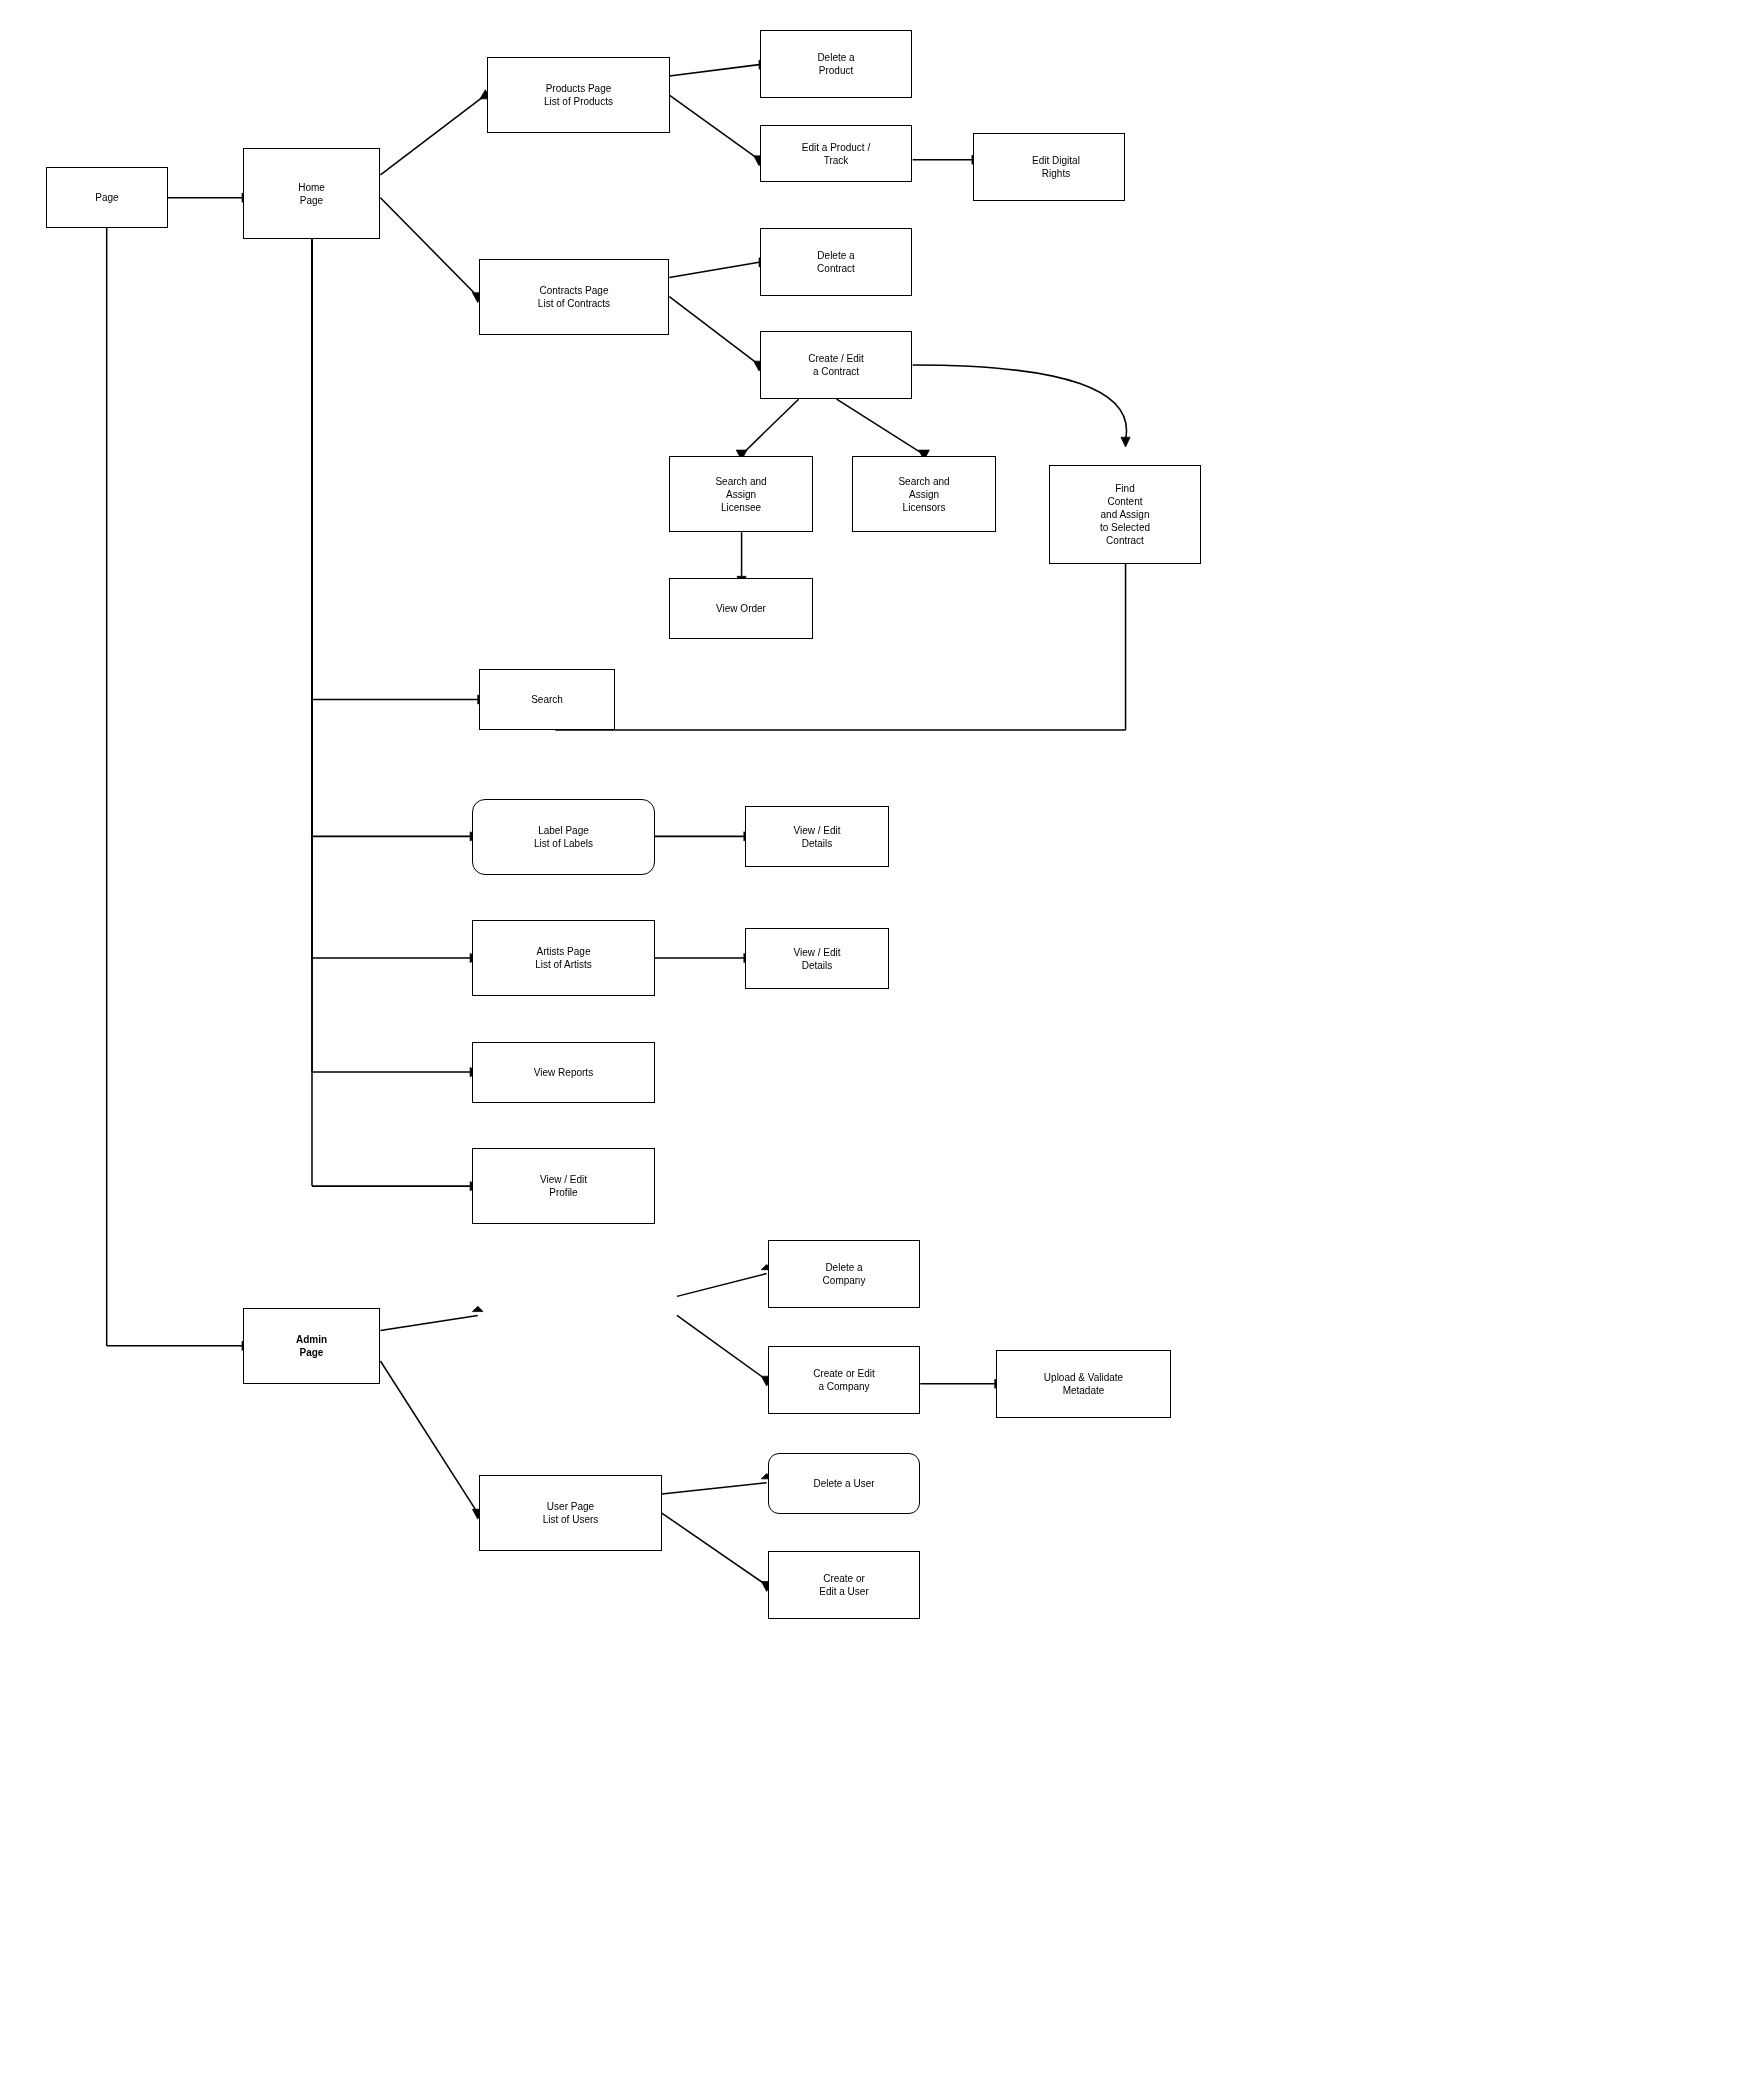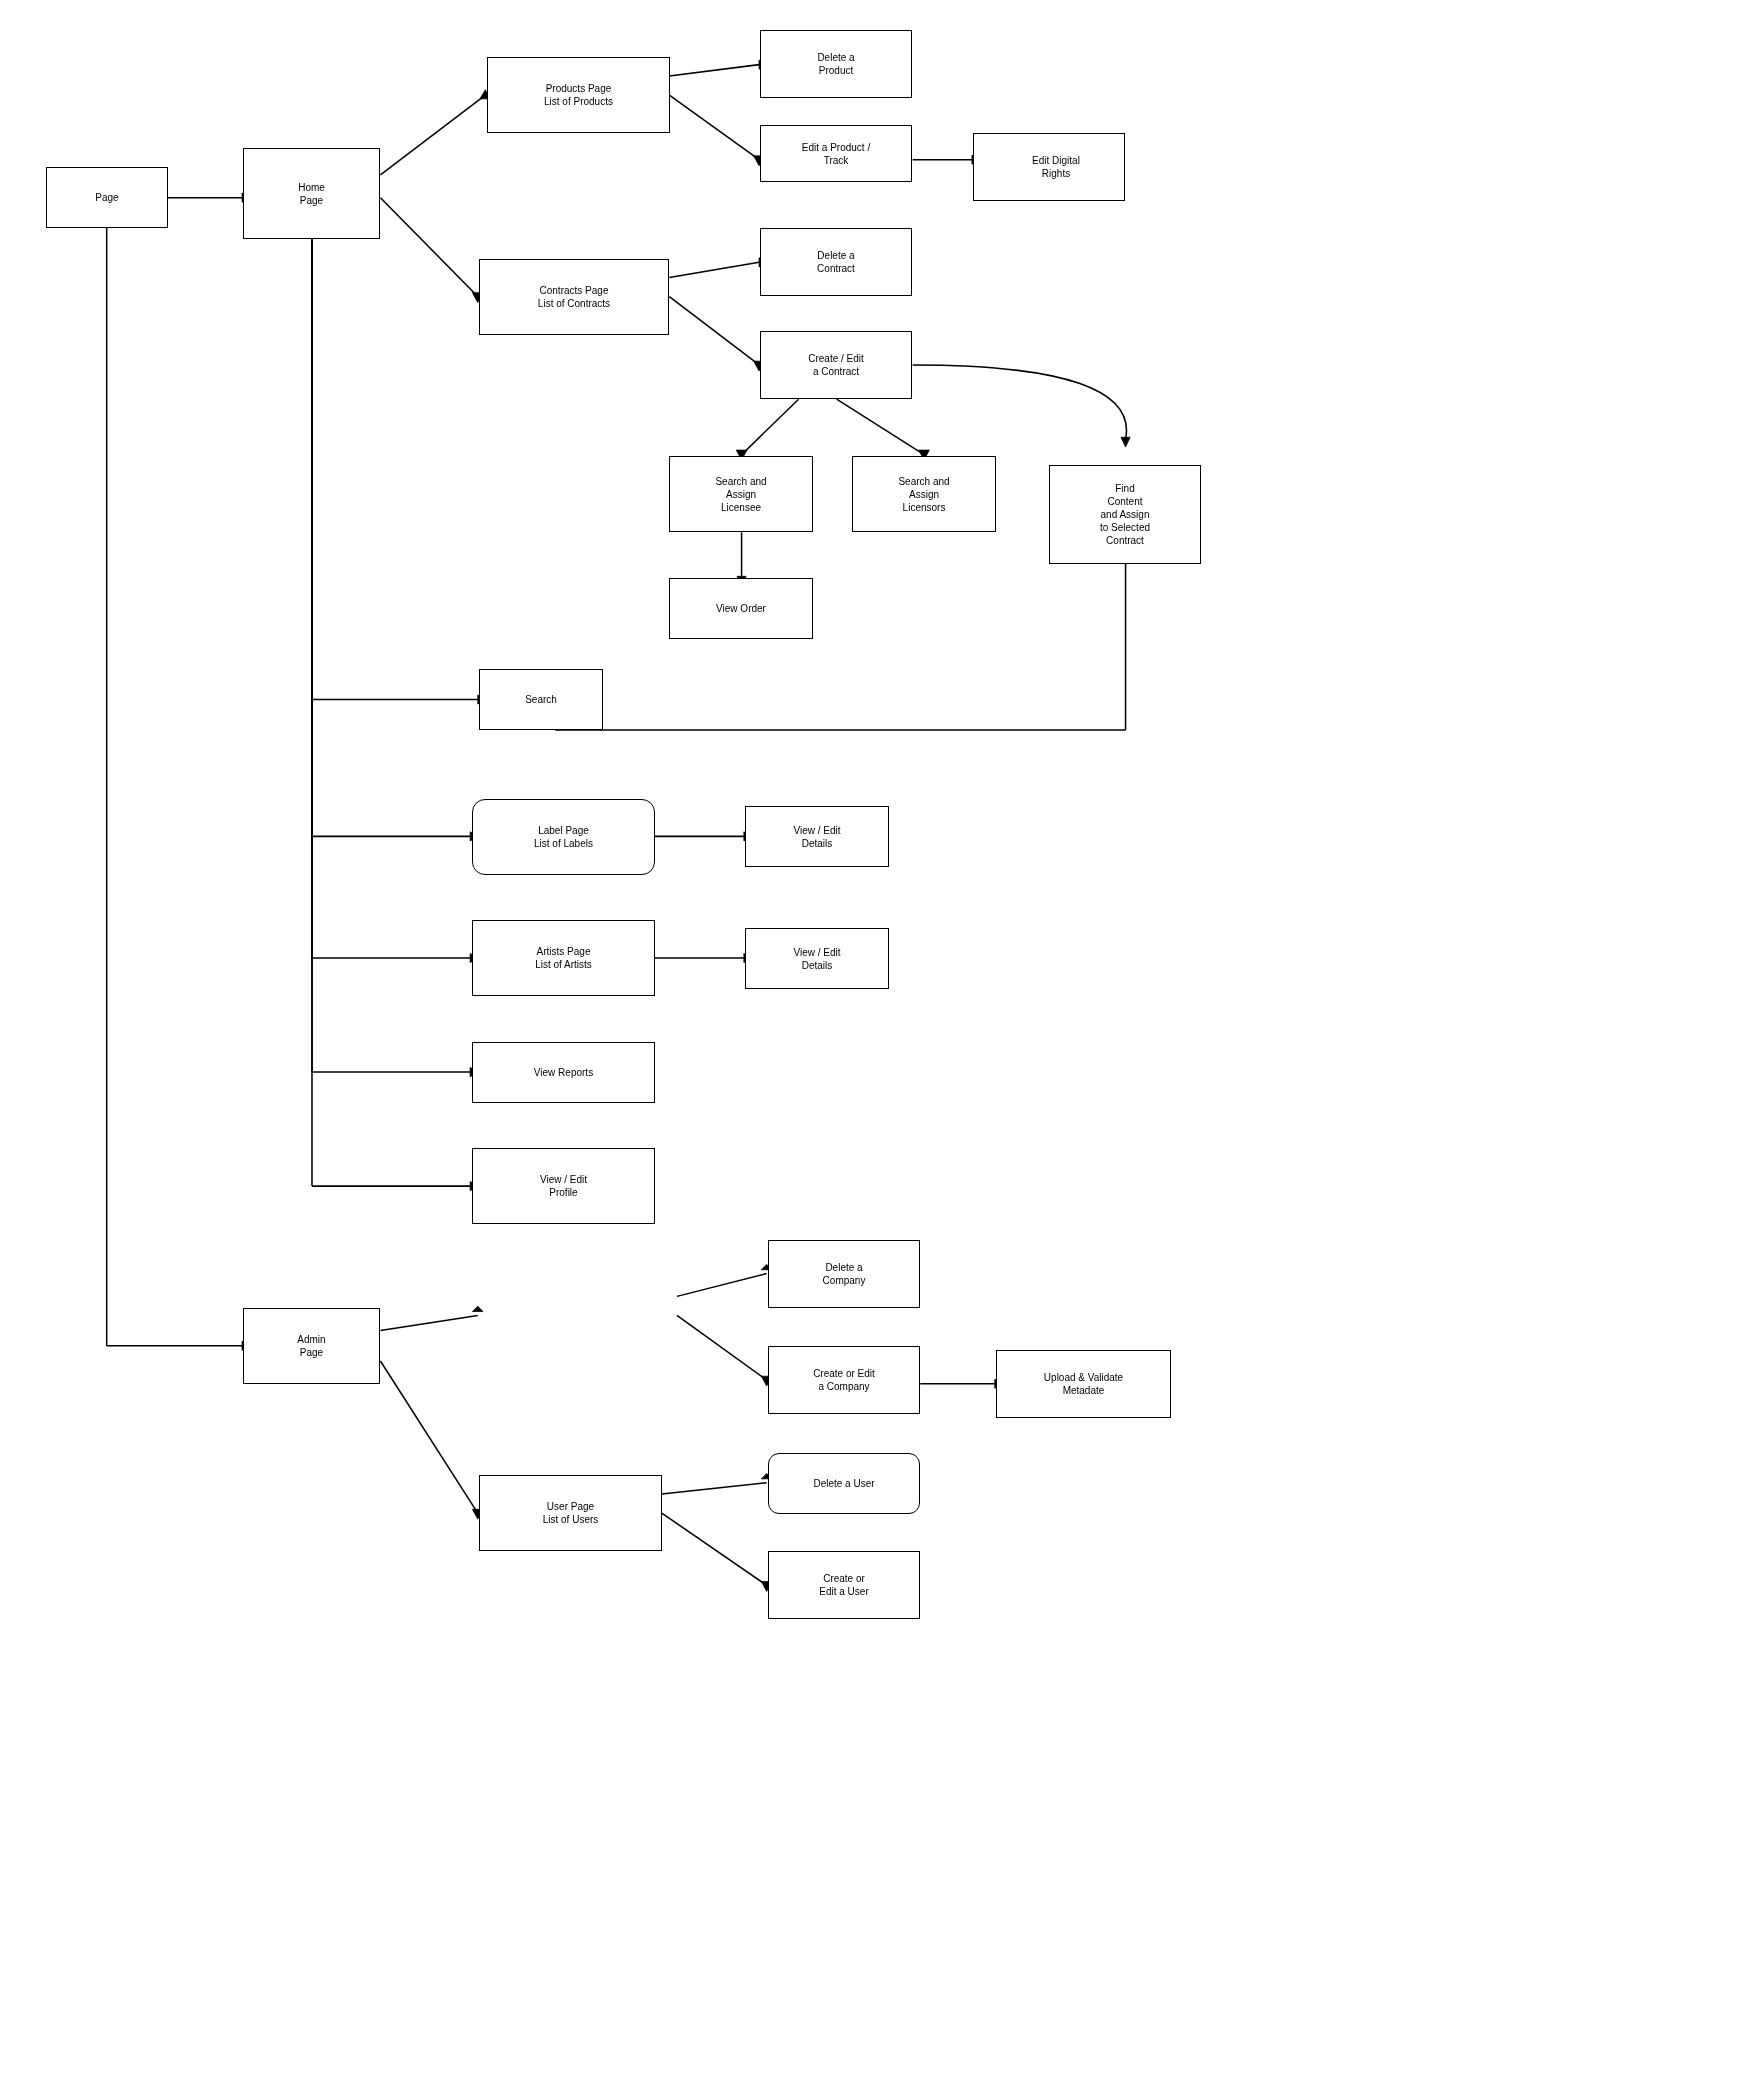--- a/index.html
+++ b/index.html
@@ -190,21 +190,21 @@
   </div>
 
   <div class="node" style="left:1049px; top:465px; width:152px; height:99px;">
     <span>Find<br>Content<br>and Assign<br>to Selected<br>Contract</span>
   </div>
 
   <div class="node" style="left:669px; top:578px; width:144px; height:61px;">
     <span>View Order</span>
   </div>
 
-  <div class="node" style="left:479px; top:669px; width:124px; height:61px;">
+  <div class="node" style="left:479px; top:669px; width:136px; height:61px;">
     <span>Search</span>
   </div>
 
   <div class="node" style="left:472px; top:799px; width:183px; height:76px;border-radius:13px;">
     <span>Label Page<br>List of Labels</span>
   </div>
 
   <div class="node" style="left:745px; top:806px; width:144px; height:61px;">
     <span>View / Edit<br>Details</span>
   </div>
@@ -218,21 +218,21 @@
   </div>
 
   <div class="node" style="left:472px; top:1042px; width:183px; height:61px;">
     <span>View Reports</span>
   </div>
 
   <div class="node" style="left:472px; top:1148px; width:183px; height:76px;">
     <span>View / Edit<br>Profile</span>
   </div>
 
-  <div class="node" style="left:243px; top:1308px; width:137px; height:76px;">
+  <div class="node" style="left:243px; top:1308px; width:137px; height:76px;font-weight:bold;">
     <span>Admin<br>Page</span>
   </div>
 
 
   <div class="node" style="left:768px; top:1240px; width:152px; height:68px;">
     <span>Delete a<br>Company</span>
   </div>
 
   <div class="node" style="left:768px; top:1346px; width:152px; height:68px;">
     <span>Create or Edit<br>a Company</span>

